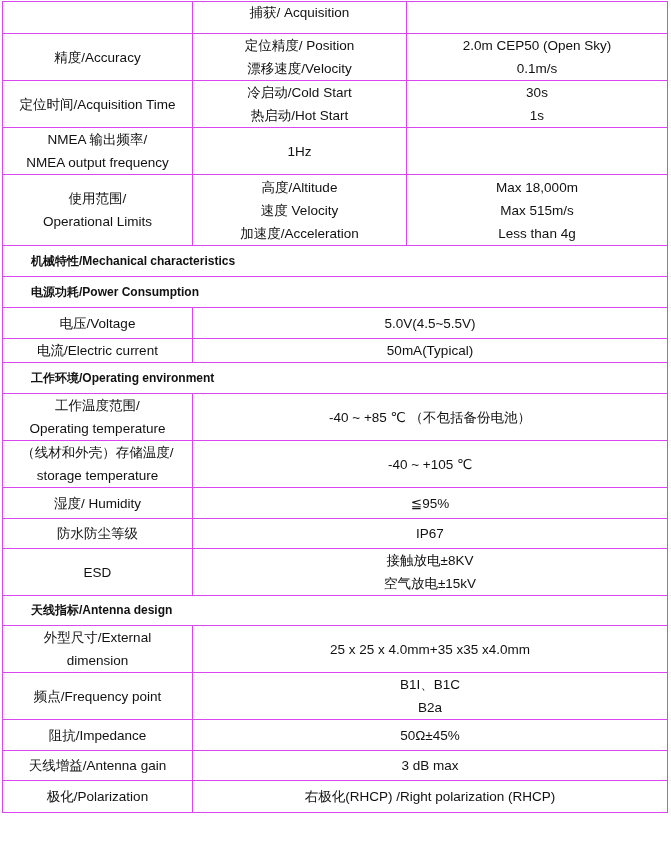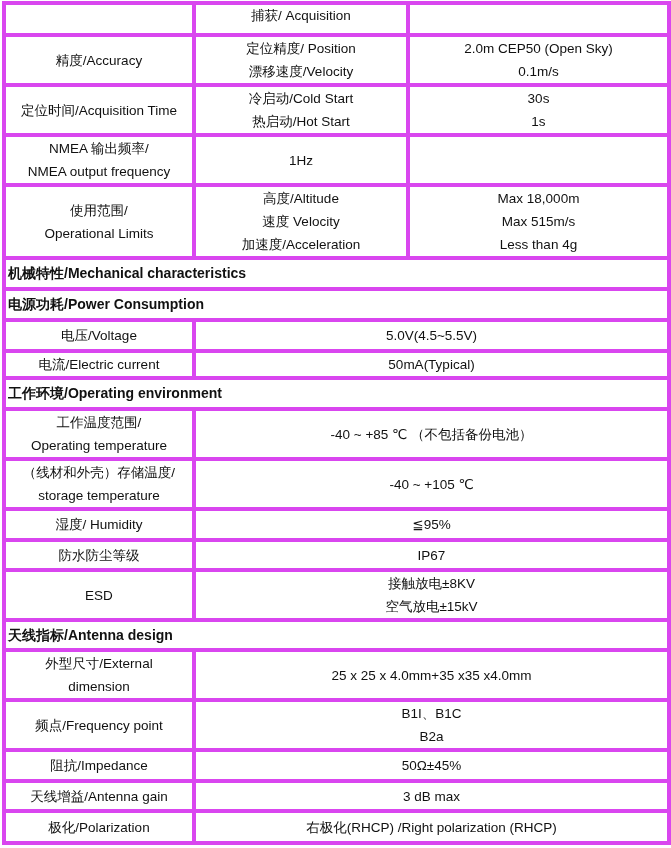--- a/index.html
+++ b/index.html
@@ -1,22 +1,22 @@
 <!DOCTYPE html>
 <html><head>
 <meta charset="utf-8">
 <style>
   html, body { margin: 0; padding: 0; background: #ffffff; }
   body { width: 671px; height: 848px; overflow: hidden; position: relative;
          font-family: "Liberation Sans", "DejaVu Sans", sans-serif; color: #111; }
   .sheet { position: absolute; left: 2px; top: 1px; width: 665px; }
   table { border-collapse: collapse; width: 665px; table-layout: fixed; }
-  td { border: 4px solid #d946ef; text-align: center; vertical-align: middle;
+  td { border: 1px solid #d946ef; text-align: center; vertical-align: middle;
        font-size: 13.5px; line-height: 23px; padding: 0 4px; }
-  td.sec { text-align: left; font-weight: bold; padding-left: 2px; font-size: 14px; }
+  td.sec { text-align: left; font-weight: bold; padding-left: 28px; font-size: 12px; }
   .ln { display: block; }
   col.c1 { width: 190px; } col.c2 { width: 214px; } col.c3 { width: 261px; }
 </style>
 </head>
 <body>
 
 <div class="sheet">
 <table>
   <colgroup>
         <col class="c1">

